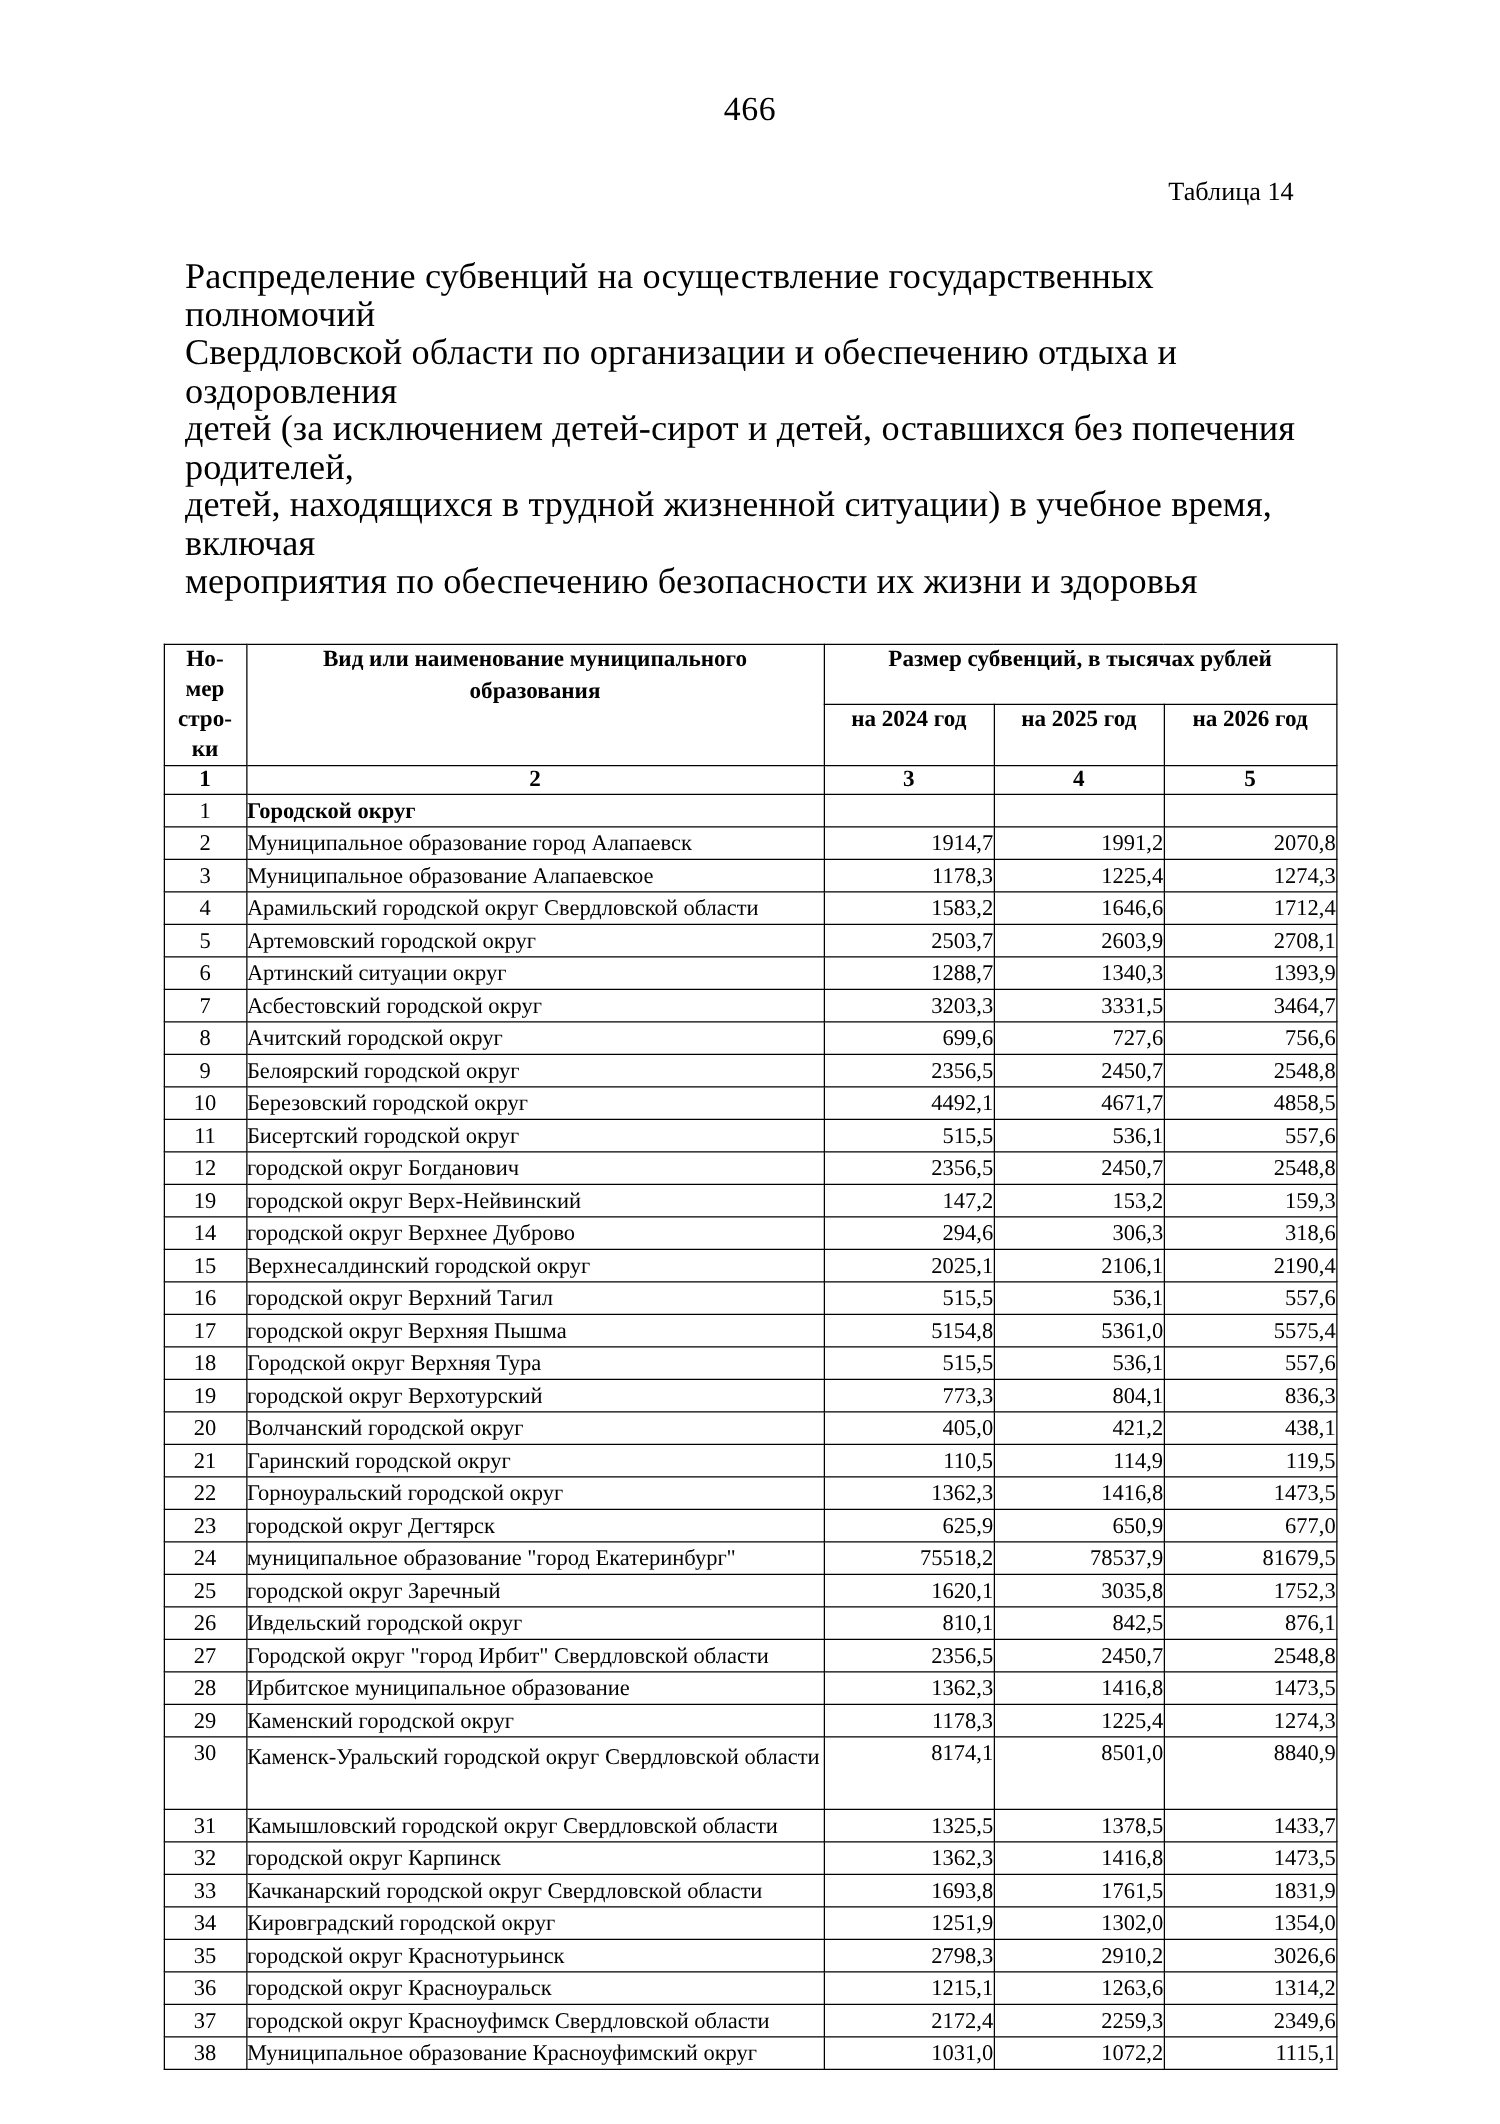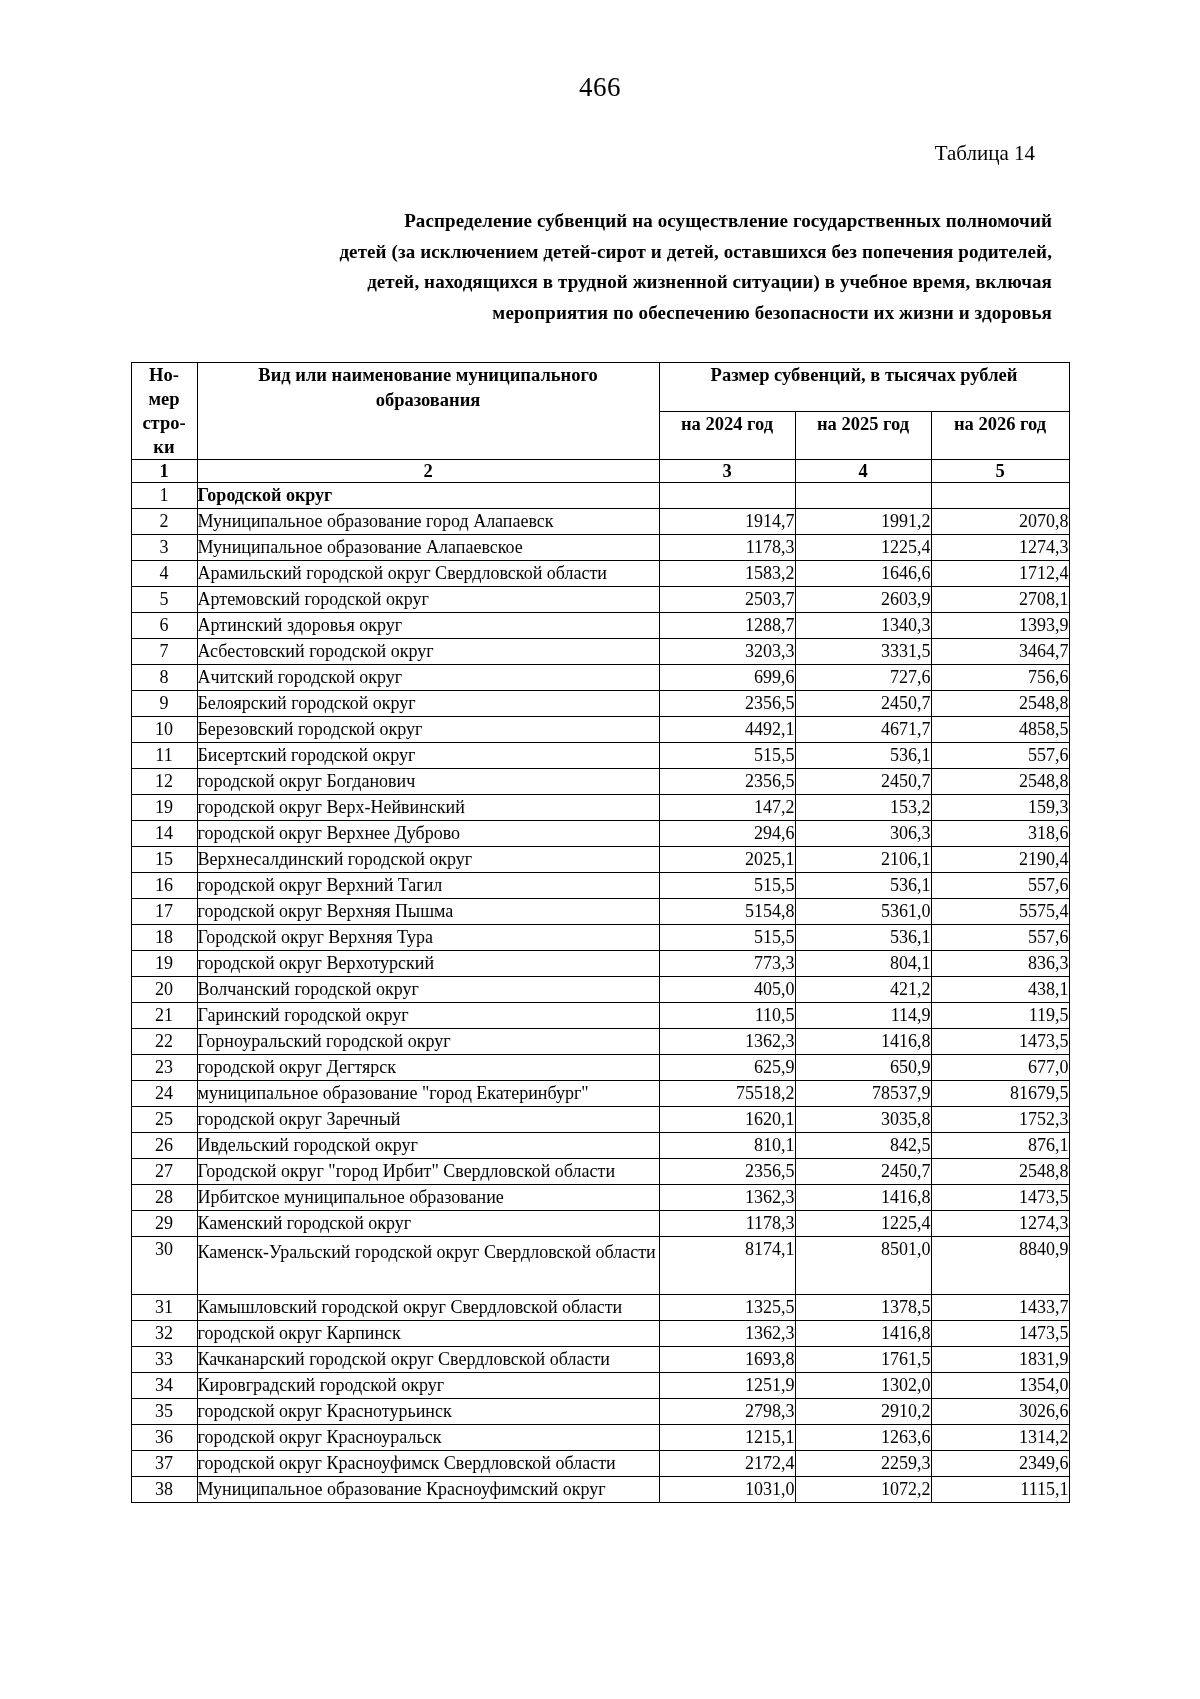--- a/index.html
+++ b/index.html
@@ -30,23 +30,23 @@
   }
   .table-caption-line {
     text-align: right;
     font-size: 21px;
     margin-top: 38px;
     padding-right: 165px;
     padding-left: 44px;
   }
   .doc-title {
     margin: 40px 148px 0 148px;
-    text-align: right;
-    font-size: 19px;
-    font-weight: bold;
+    text-align: left;
+    font-size: 29px;
+    font-weight: normal;
     line-height: 30.5px;
     letter-spacing: 0.1px;
   }
   .doc-title .tline { display: block; }
 
   table.grid {
     border-collapse: collapse;
     margin: 34px auto 0 auto;
     width: 938px;
     table-layout: fixed;
@@ -116,20 +116,21 @@
 <body>
 
 <div class="page">
 
   <div class="page-number">466</div>
 
   <div class="table-caption-line">Таблица 14</div>
 
   <div class="doc-title">
     <span class="tline">Распределение субвенций на осуществление государственных полномочий</span>
+    <span class="tline">Свердловской области по организации и обеспечению отдыха и оздоровления</span>
     <span class="tline">детей (за исключением детей-сирот и детей, оставшихся без попечения родителей,</span>
     <span class="tline">детей, находящихся в трудной жизненной ситуации) в учебное время, включая</span>
     <span class="tline">мероприятия по обеспечению безопасности их жизни и здоровья</span>
   </div>
 
   <table class="grid">
     <colgroup>
       <col class="w-num">
         <col class="w-name">
         <col class="w-v">
@@ -194,21 +195,21 @@
         </tr>
         <tr>
           <td class="c-num">5</td>
           <td class="c-name">Артемовский городской округ</td>
           <td class="c-val">2503,7</td>
           <td class="c-val">2603,9</td>
           <td class="c-val">2708,1</td>
         </tr>
         <tr>
           <td class="c-num">6</td>
-          <td class="c-name">Артинский здоровья округ</td>
+          <td class="c-name">Артинский ситуации округ</td>
           <td class="c-val">1288,7</td>
           <td class="c-val">1340,3</td>
           <td class="c-val">1393,9</td>
         </tr>
         <tr>
           <td class="c-num">7</td>
           <td class="c-name">Асбестовский городской округ</td>
           <td class="c-val">3203,3</td>
           <td class="c-val">3331,5</td>
           <td class="c-val">3464,7</td>

